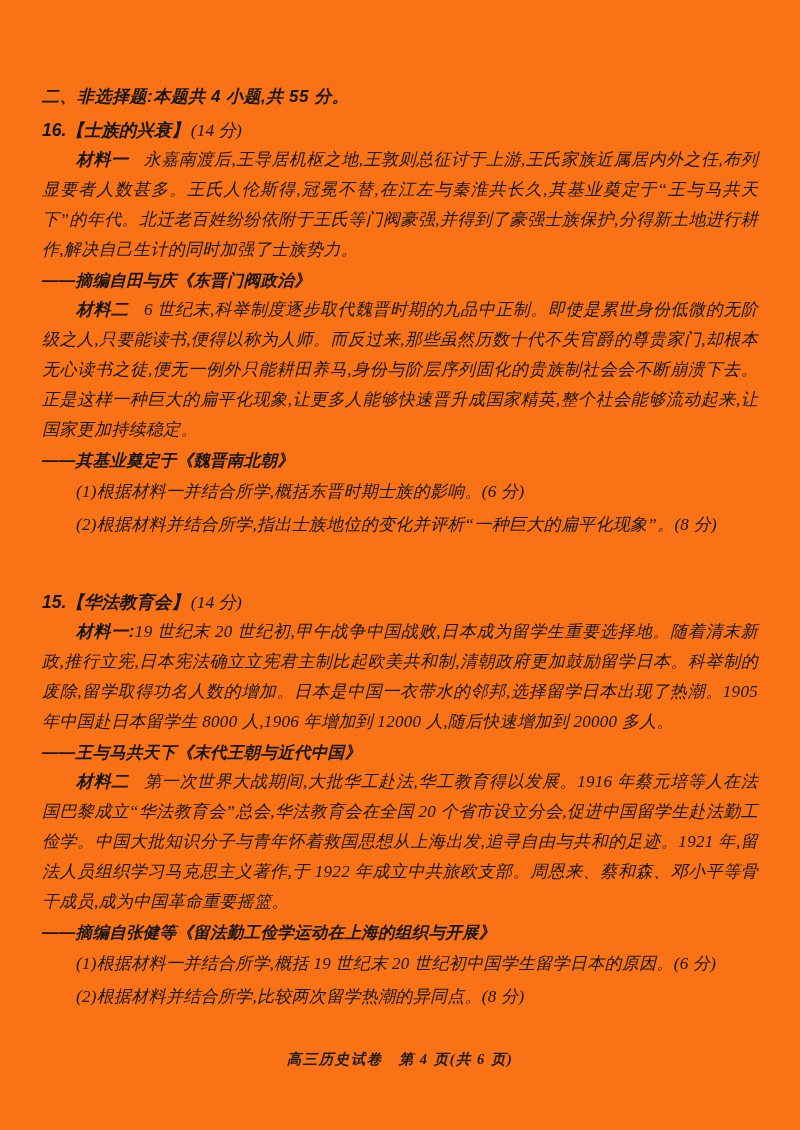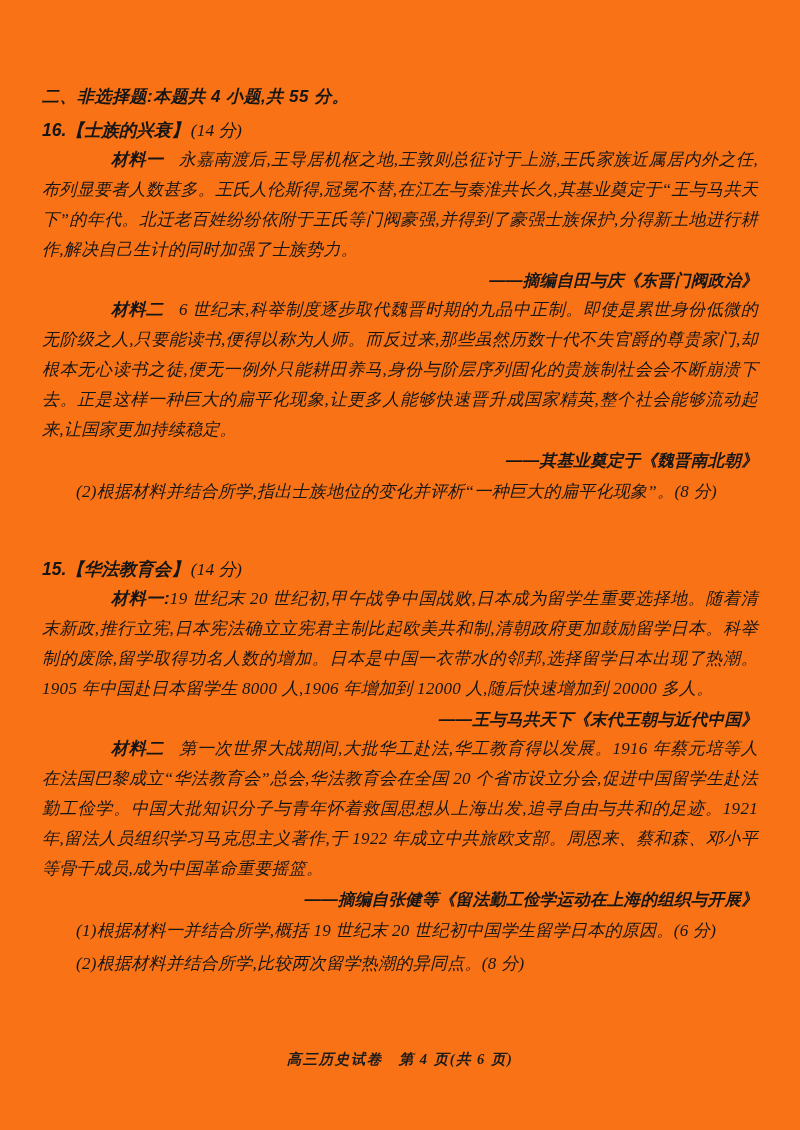--- a/index.html
+++ b/index.html
@@ -47,28 +47,26 @@
     margin: 0;
     text-indent: 2em;
     text-align: justify;
     line-height: 30px;
     letter-spacing: 0.3px;
   }
   .m-label {
     font-family: "Liberation Sans", "DejaVu Sans", sans-serif;
     font-weight: bold;
     margin-right: 0.9em;
-    margin-left: 35px;
   }
   .m-label.tight {
     margin-right: 0;
   }
   .citation {
     margin: 0;
-    text-align: right;
     line-height: 30px;
     font-family: "Liberation Sans", "DejaVu Sans", sans-serif;
     font-weight: bold;
     font-size: 16.5px;
     letter-spacing: 0.3px;
   }
   .subq {
     margin: 0;
     text-indent: 2em;
     line-height: 33px;
@@ -102,20 +100,21 @@
     </div>
 
     <p class="material"><span class="m-label">材料一</span><span>永嘉南渡后,王导居机枢之地,王敦则总征讨于上游,王氏家族近属居内外之任,布列显要者人数甚多。王氏人伦斯得,冠冕不替,在江左与秦淮共长久,其基业奠定于“王与马共天下”的年代。北迁老百姓纷纷依附于王氏等门阀豪强,并得到了豪强士族保护,分得新土地进行耕作,解决自己生计的同时加强了士族势力。</span></p>
 
     <p class="citation">——摘编自田与庆《东晋门阀政治》</p>
 
     <p class="material"><span class="m-label">材料二</span><span>6 世纪末,科举制度逐步取代魏晋时期的九品中正制。即使是累世身份低微的无阶级之人,只要能读书,便得以称为人师。而反过来,那些虽然历数十代不失官爵的尊贵家门,却根本无心读书之徒,便无一例外只能耕田养马,身份与阶层序列固化的贵族制社会会不断崩溃下去。正是这样一种巨大的扁平化现象,让更多人能够快速晋升成国家精英,整个社会能够流动起来,让国家更加持续稳定。</span></p>
 
     <p class="citation">——其基业奠定于《魏晋南北朝》</p>
 
+    <p class="subq">(1)根据材料一并结合所学,概括东晋时期士族的影响。(6 分)</p>
 
     <p class="subq">(2)根据材料并结合所学,指出士族地位的变化并评析“一种巨大的扁平化现象”。(8 分)</p>
   </section>
 
   <section class="q17-block">
     <div class="q-heading">
       <span class="q-num">15.</span><span class="q-title">【华法教育会】</span><span class="q-points">(14 分)</span>
     </div>
 
     <p class="material"><span class="m-label tight">材料一:</span><span>19 世纪末 20 世纪初,甲午战争中国战败,日本成为留学生重要选择地。随着清末新政,推行立宪,日本宪法确立立宪君主制比起欧美共和制,清朝政府更加鼓励留学日本。科举制的废除,留学取得功名人数的增加。日本是中国一衣带水的邻邦,选择留学日本出现了热潮。1905 年中国赴日本留学生 8000 人,1906 年增加到 12000 人,随后快速增加到 20000 多人。</span></p>

